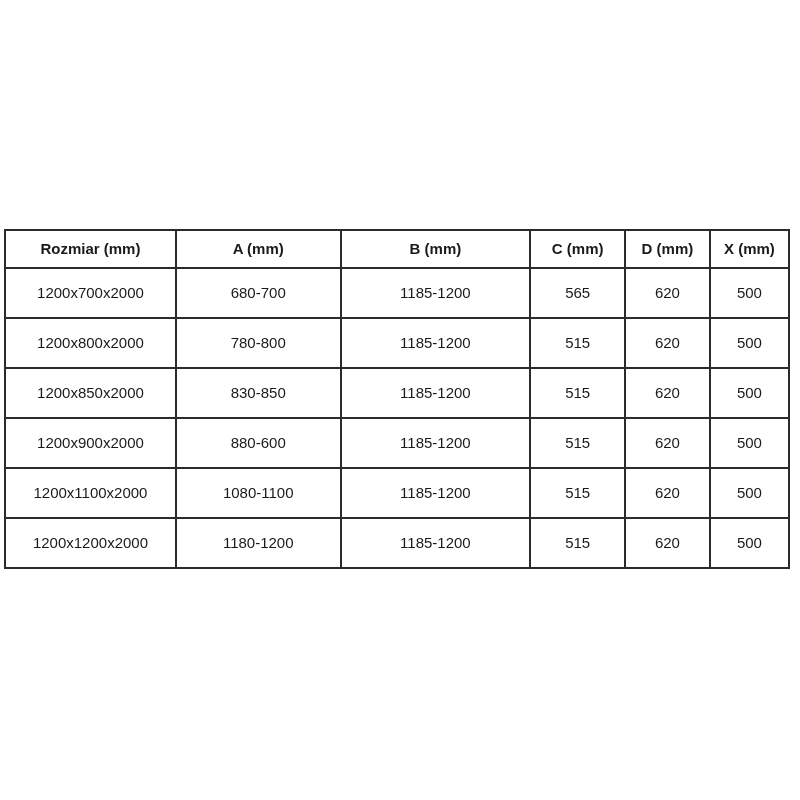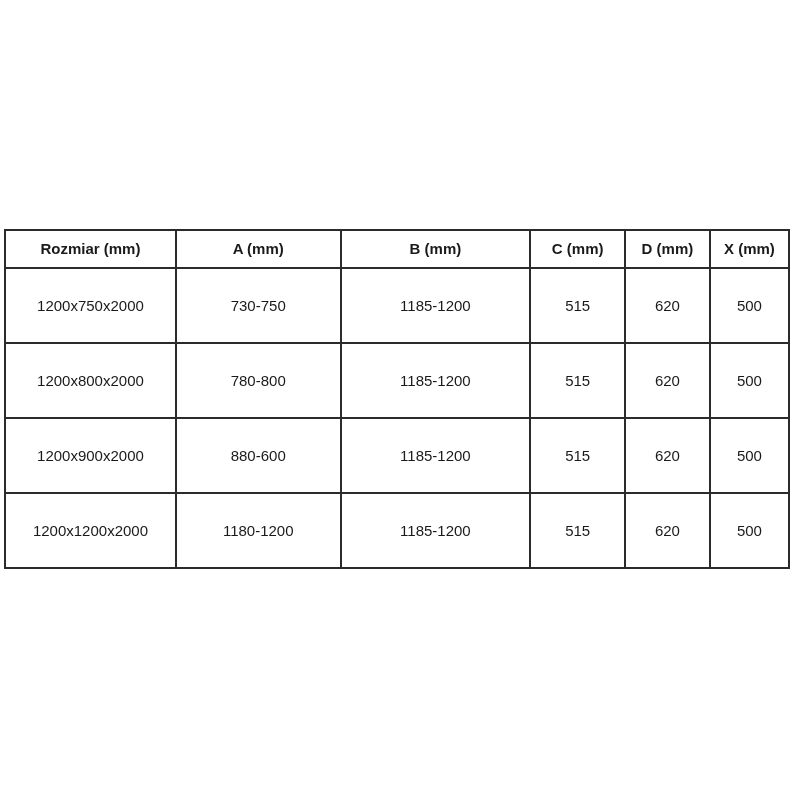--- a/index.html
+++ b/index.html
@@ -65,38 +65,54 @@
           <th>Rozmiar (mm)</th>
           <th>A (mm)</th>
           <th>B (mm)</th>
           <th>C (mm)</th>
           <th>D (mm)</th>
           <th>X (mm)</th>
         </tr>
       </thead>
       <tbody>
           <tr>
-            <td>1200x750x2000</td>
-            <td>730-750</td>
+            <td>1200x700x2000</td>
+            <td>680-700</td>
             <td>1185-1200</td>
-            <td>515</td>
+            <td>565</td>
             <td>620</td>
             <td>500</td>
           </tr>
           <tr>
             <td>1200x800x2000</td>
             <td>780-800</td>
             <td>1185-1200</td>
             <td>515</td>
             <td>620</td>
             <td>500</td>
           </tr>
           <tr>
+            <td>1200x850x2000</td>
+            <td>830-850</td>
+            <td>1185-1200</td>
+            <td>515</td>
+            <td>620</td>
+            <td>500</td>
+          </tr>
+          <tr>
             <td>1200x900x2000</td>
             <td>880-600</td>
+            <td>1185-1200</td>
+            <td>515</td>
+            <td>620</td>
+            <td>500</td>
+          </tr>
+          <tr>
+            <td>1200x1100x2000</td>
+            <td>1080-1100</td>
             <td>1185-1200</td>
             <td>515</td>
             <td>620</td>
             <td>500</td>
           </tr>
           <tr>
             <td>1200x1200x2000</td>
             <td>1180-1200</td>
             <td>1185-1200</td>
             <td>515</td>

